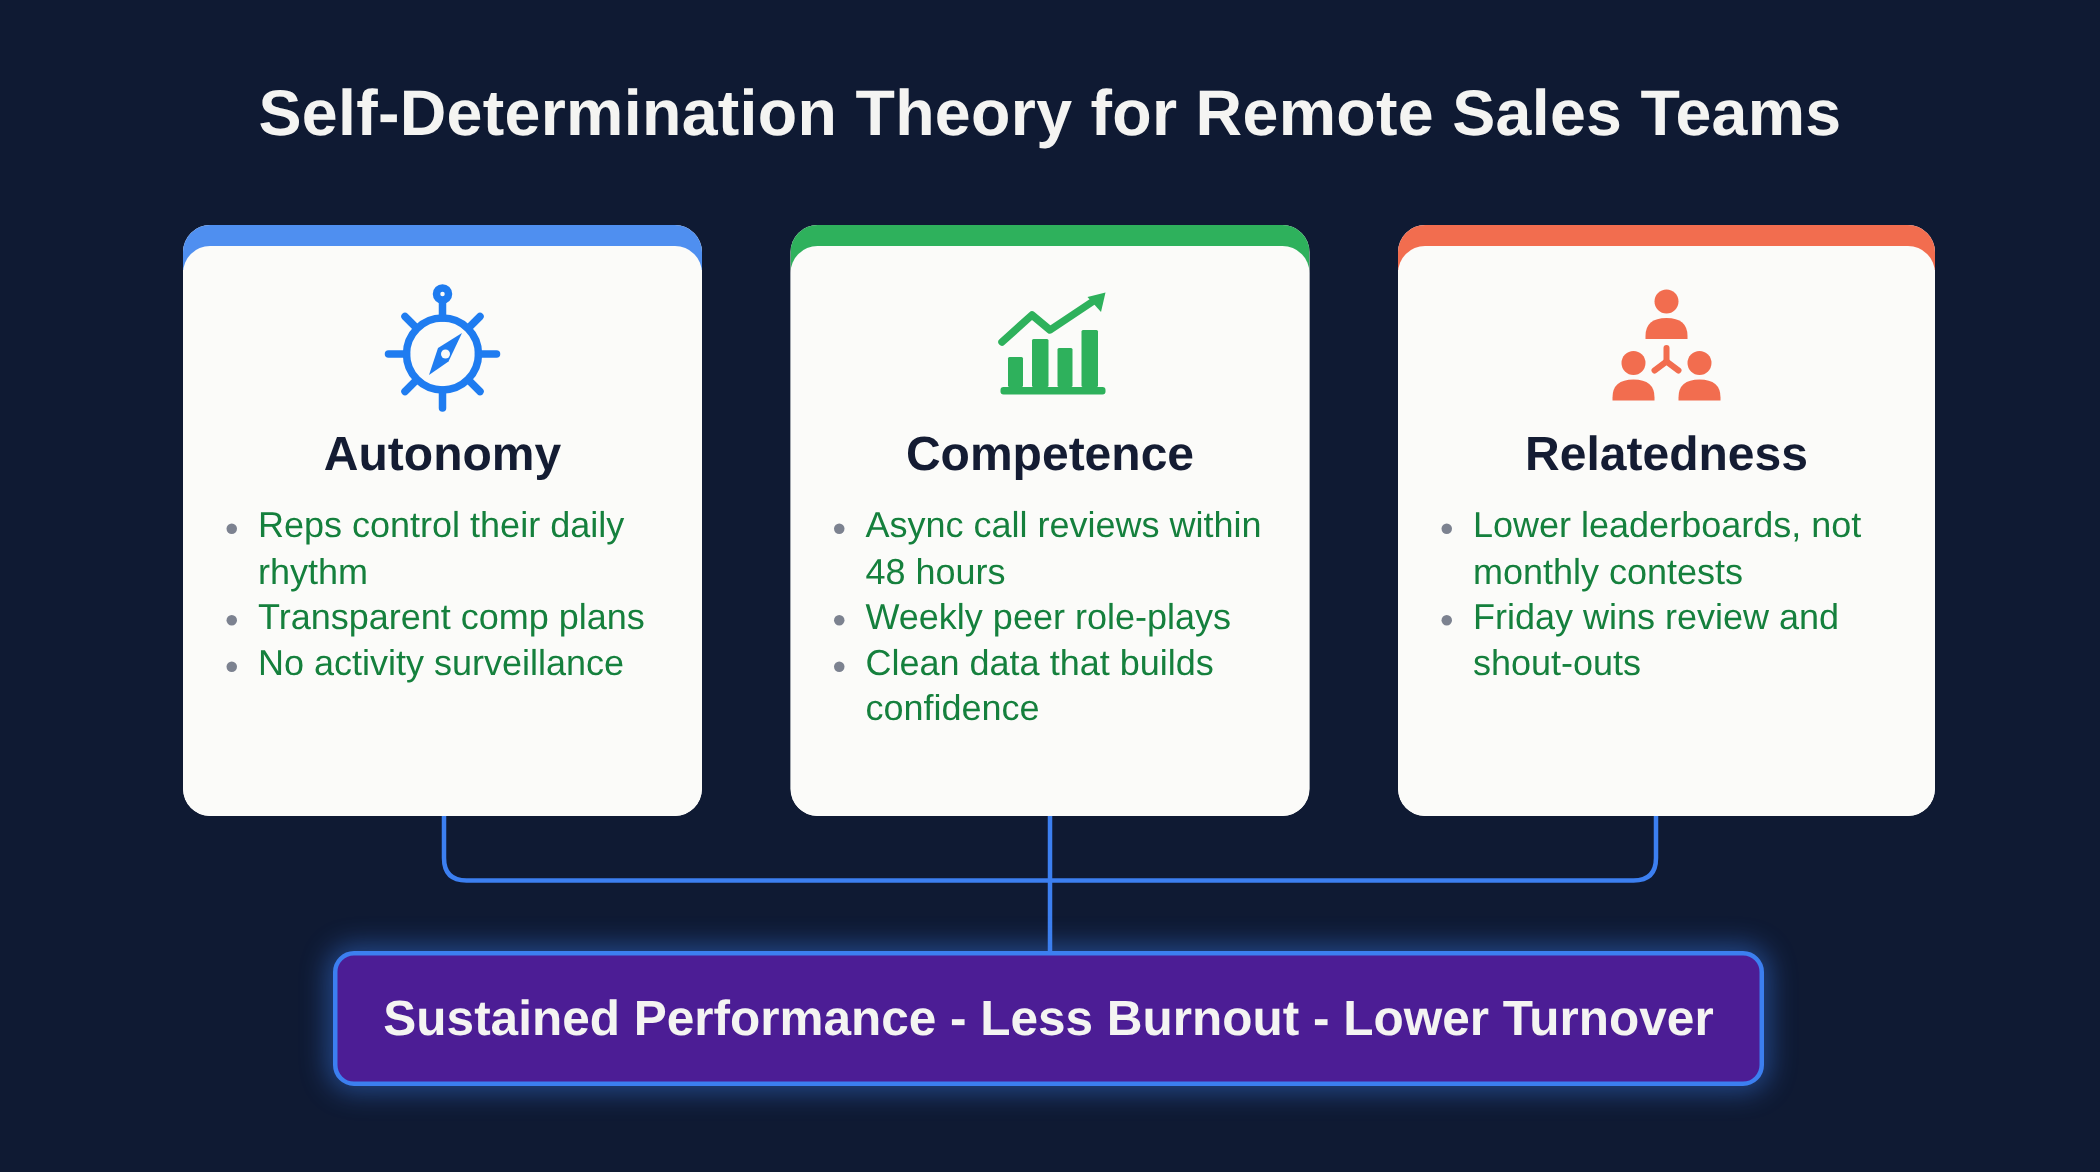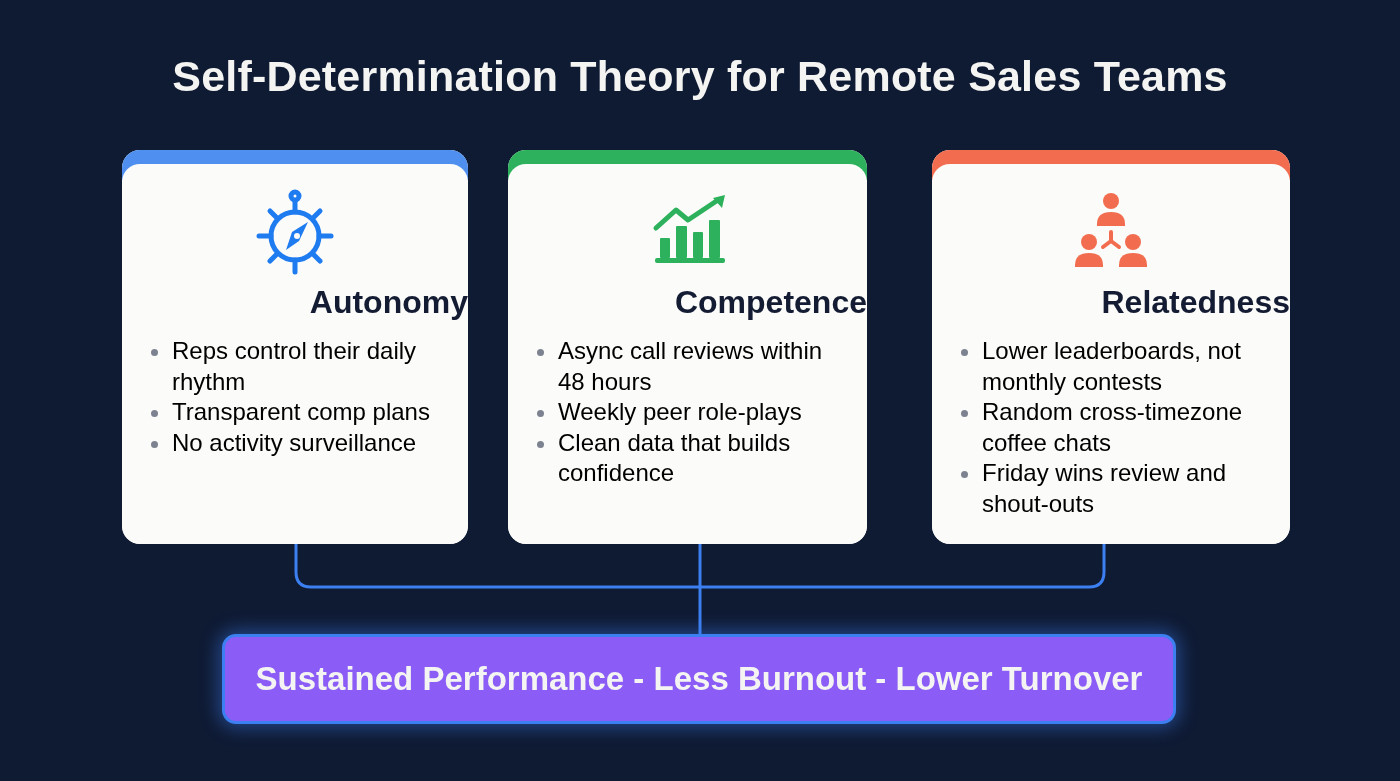--- a/index.html
+++ b/index.html
@@ -17,38 +17,38 @@
     position:absolute; top:150px; width:346px; height:394px;
     border-radius:18px; overflow:hidden; background:#fbfbf9;
   }
   .card .band { position:absolute; top:0; left:0; right:0; height:30px; }
   .card .body {
     position:absolute; top:14px; left:0; right:0; bottom:0;
     background:#fbfbf9; border-radius:18px;
   }
   .card .icon { position:absolute; top:22px; left:50%; transform:translateX(-50%); width:90px; height:90px; }
   .card .heading {
-    position:absolute; top:120px; left:0; right:0; text-align:right;
+    position:absolute; top:120px; left:0; right:0; text-align:center;
     font-weight:bold; font-size:32px; color:#141c33;
   }
   .card ul {
     position:absolute; top:172px; left:26px; right:14px; margin:0; padding:0; list-style:none;
   }
   .card li {
-    position:relative; padding-left:24px; font-size:24px; line-height:30.5px; color:#000000;
+    position:relative; padding-left:24px; font-size:24px; line-height:30.5px; color:#15803d;
   }
   .card li::before {
     content:""; position:absolute; left:3px; top:13px; width:7px; height:7px;
     border-radius:50%; background:#7c8290;
   }
   .connector { position:absolute; left:0; top:0; }
   .outcome {
     position:absolute; left:222px; top:634px; width:954px; height:90px;
     border:3px solid #3c7ff0; border-radius:14px; box-sizing:border-box;
-    background:#8b5cf6;
+    background:#4c1d95;
     box-shadow:0 0 18px 4px rgba(60,127,240,0.45);
     display:flex; align-items:center; justify-content:center;
   }
   .outcome span { color:#f4f4f2; font-weight:bold; font-size:33px; }
 </style>
 </head>
 <body>
 
 <div class="title">Self-Determination Theory for Remote Sales Teams</div>
 
@@ -73,21 +73,21 @@
     </svg>
     <div class="heading">Autonomy</div>
     <ul>
       <li>Reps control their daily rhythm</li>
       <li>Transparent comp plans</li>
       <li>No activity surveillance</li>
     </ul>
   </div>
 </div>
 
-<div class="card" style="left:508px;padding-left:13px;">
+<div class="card" style="left:527px;">
   <div class="band" style="background:#2eb15c;"></div>
   <div class="body">
     <svg class="icon" viewBox="0 0 90 90">
       <g fill="#2eb15c">
         <rect x="17" y="52" width="10" height="20" rx="1"></rect>
         <rect x="33" y="40" width="11" height="32" rx="1"></rect>
         <rect x="50" y="46" width="10" height="26" rx="1"></rect>
         <rect x="66" y="34" width="11" height="38" rx="1"></rect>
         <rect x="12" y="72" width="70" height="5" rx="2"></rect>
         <path d="M70 12 L82 9 L79 22 Z"></path>
@@ -117,21 +117,20 @@
       </g>
       <g stroke="#f26d4f" stroke-width="4" stroke-linecap="round">
         <line x1="45" y1="46" x2="45" y2="55"></line>
         <line x1="45" y1="55" x2="37" y2="61"></line>
         <line x1="45" y1="55" x2="53" y2="61"></line>
       </g>
     </svg>
     <div class="heading">Relatedness</div>
     <ul>
       <li>Lower leaderboards, not monthly contests</li>
-      <li>Random cross-timezone coffee chats</li>
       <li>Friday wins review and shout-outs</li>
     </ul>
   </div>
 </div>
 
 <svg class="connector" width="1400" height="781">
   <path d="M296 544 L296 572 Q296 587 311 587 L1089 587 Q1104 587 1104 572 L1104 544" stroke="#3c7ff0" stroke-width="3" fill="none"></path>
   <line x1="700" y1="544" x2="700" y2="634" stroke="#3c7ff0" stroke-width="3"></line>
 </svg>
 

